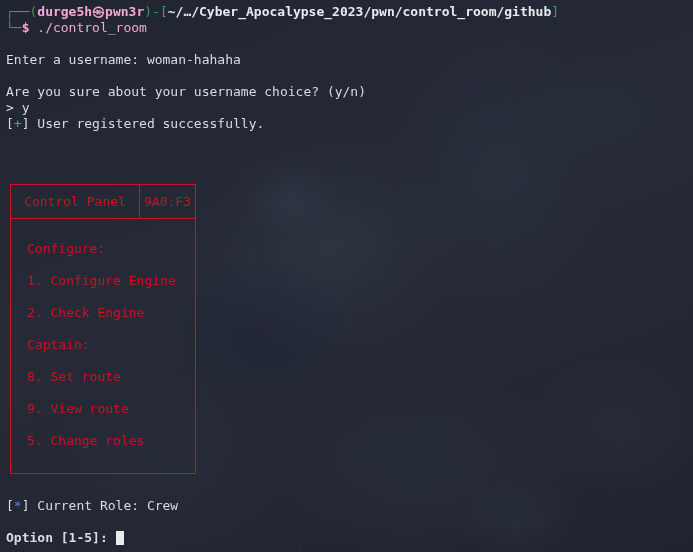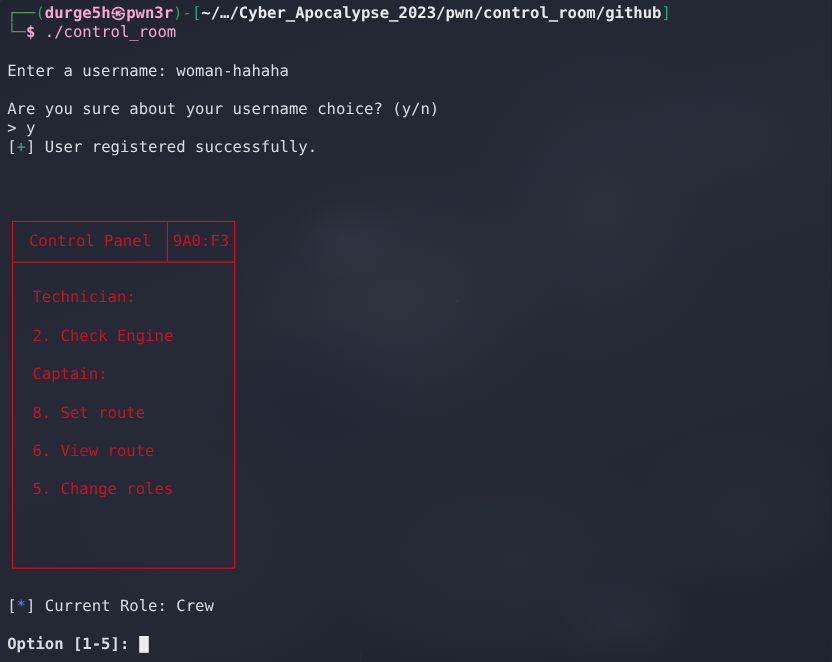--- a/index.html
+++ b/index.html
@@ -147,25 +147,26 @@
     <div class="line"><span class="c-white">[</span><span class="c-plus">+</span><span class="c-white">]</span><span class="c-white"> User registered successfully.</span></div>
 
   </div>
 
   <div id="panel">
     <div id="panel-head">
       <div class="panel-cell" id="panel-cell-title">Control Panel</div>
       <div class="panel-cell" id="panel-cell-id">9A0:F3</div>
     </div>
     <div id="panel-body">
-      <div class="panel-row">Technician:</div>
+      <div class="panel-row">Configure:</div>
+      <div class="panel-row">1. Configure Engine</div>
       <div class="panel-row">2. Check Engine</div>
       <div class="panel-row">Captain:</div>
       <div class="panel-row">8. Set route</div>
-      <div class="panel-row">6. View route</div>
+      <div class="panel-row">9. View route</div>
       <div class="panel-row">5. Change roles</div>
     </div>
   </div>
 
   <div id="footer">
     <div class="line"><span class="c-white">[</span><span class="c-star">*</span><span class="c-white">]</span><span class="c-white"> Current Role: Crew</span></div>
     <div class="blank"></div>
     <div class="line"><span class="c-white bold">Option [1-5]: </span><span class="cursor"></span></div>
   </div>
 

